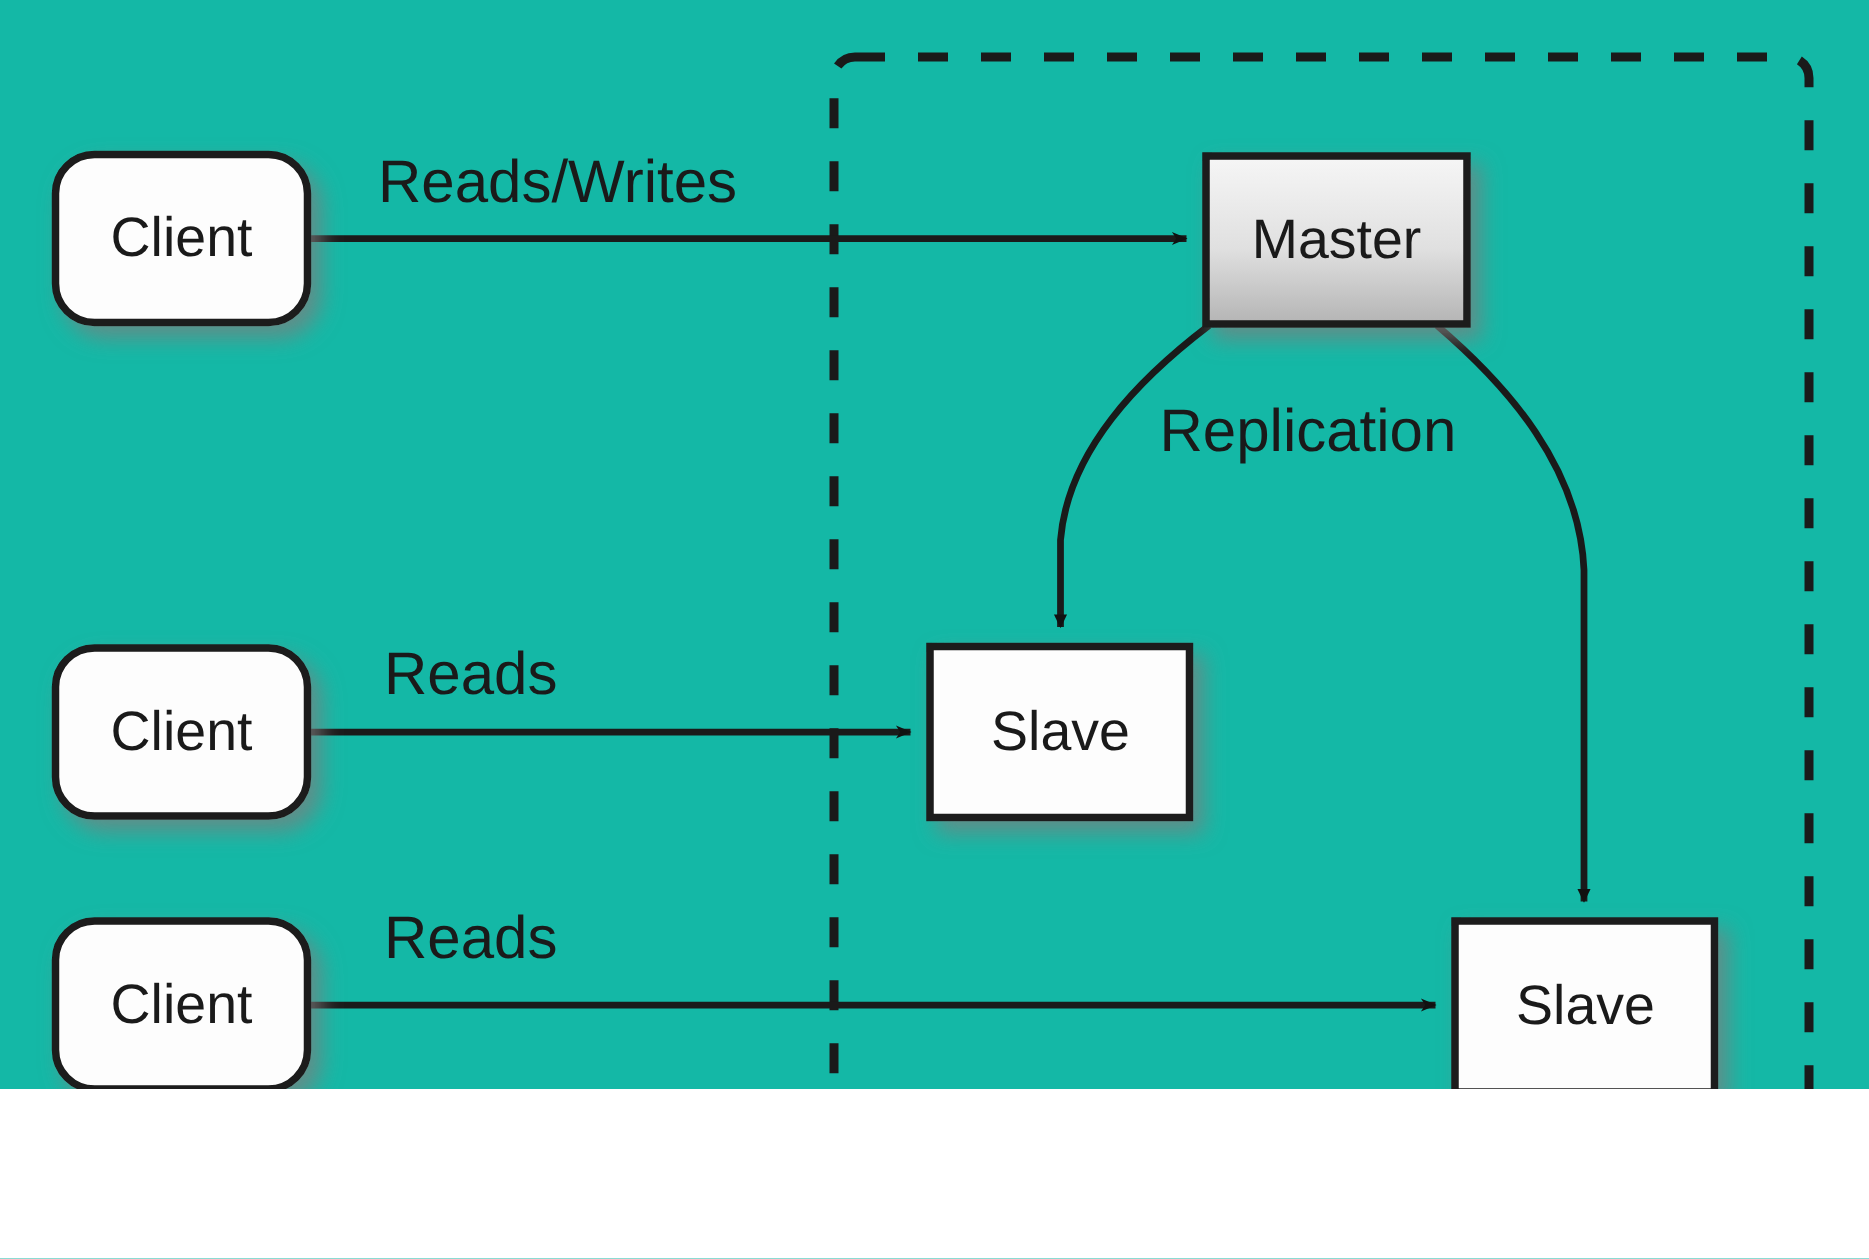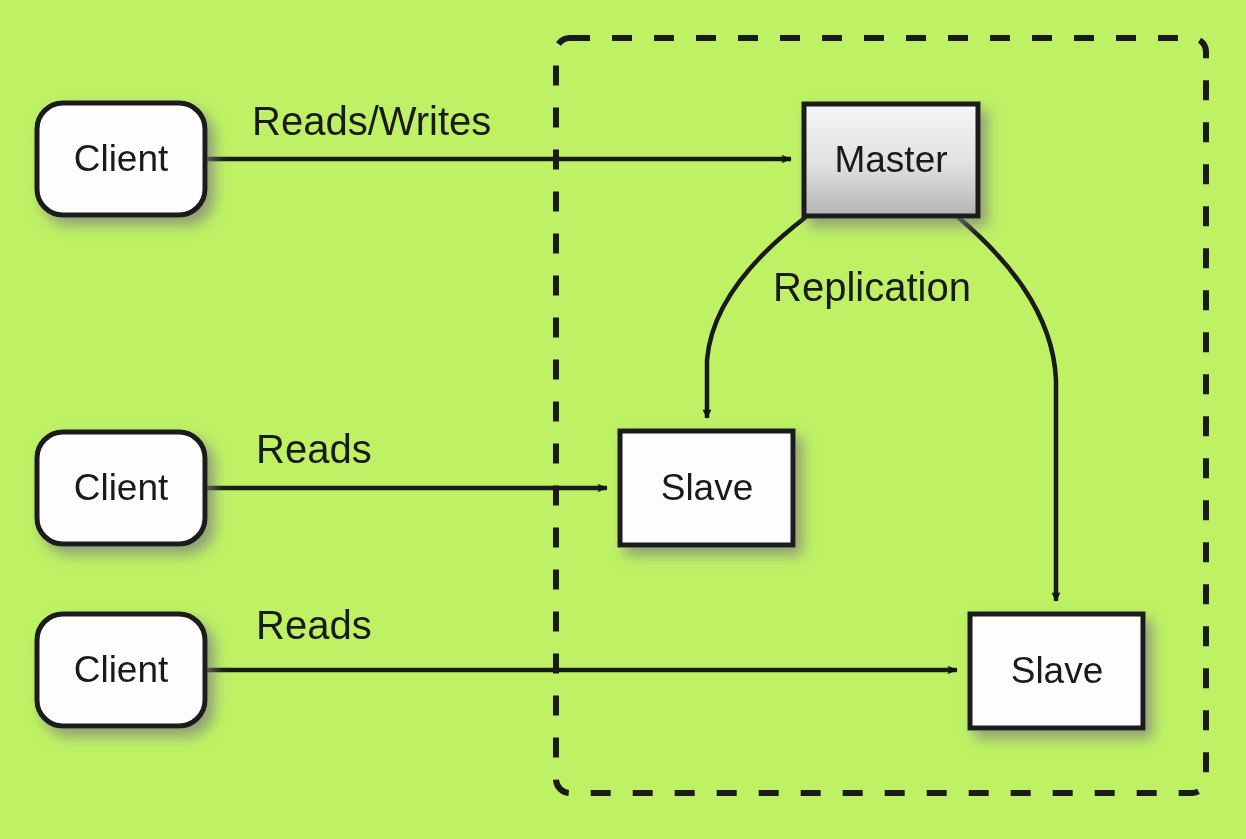--- a/index.html
+++ b/index.html
@@ -6,22 +6,22 @@
     margin: 0;
     padding: 0;
     background: #ffffff;
   }
   body {
     font-family: "Liberation Sans", sans-serif;
   }
   #canvas {
     position: relative;
     width: 1246px;
-    height: 839px;
-    background: #bef264;
+    height: 726px;
+    background: #14b8a6;
     overflow: hidden;
   }
   #diagram-svg {
     position: absolute;
     top: 0;
     left: 0;
     width: 1246px;
     height: 839px;
   }
   .node-label {

